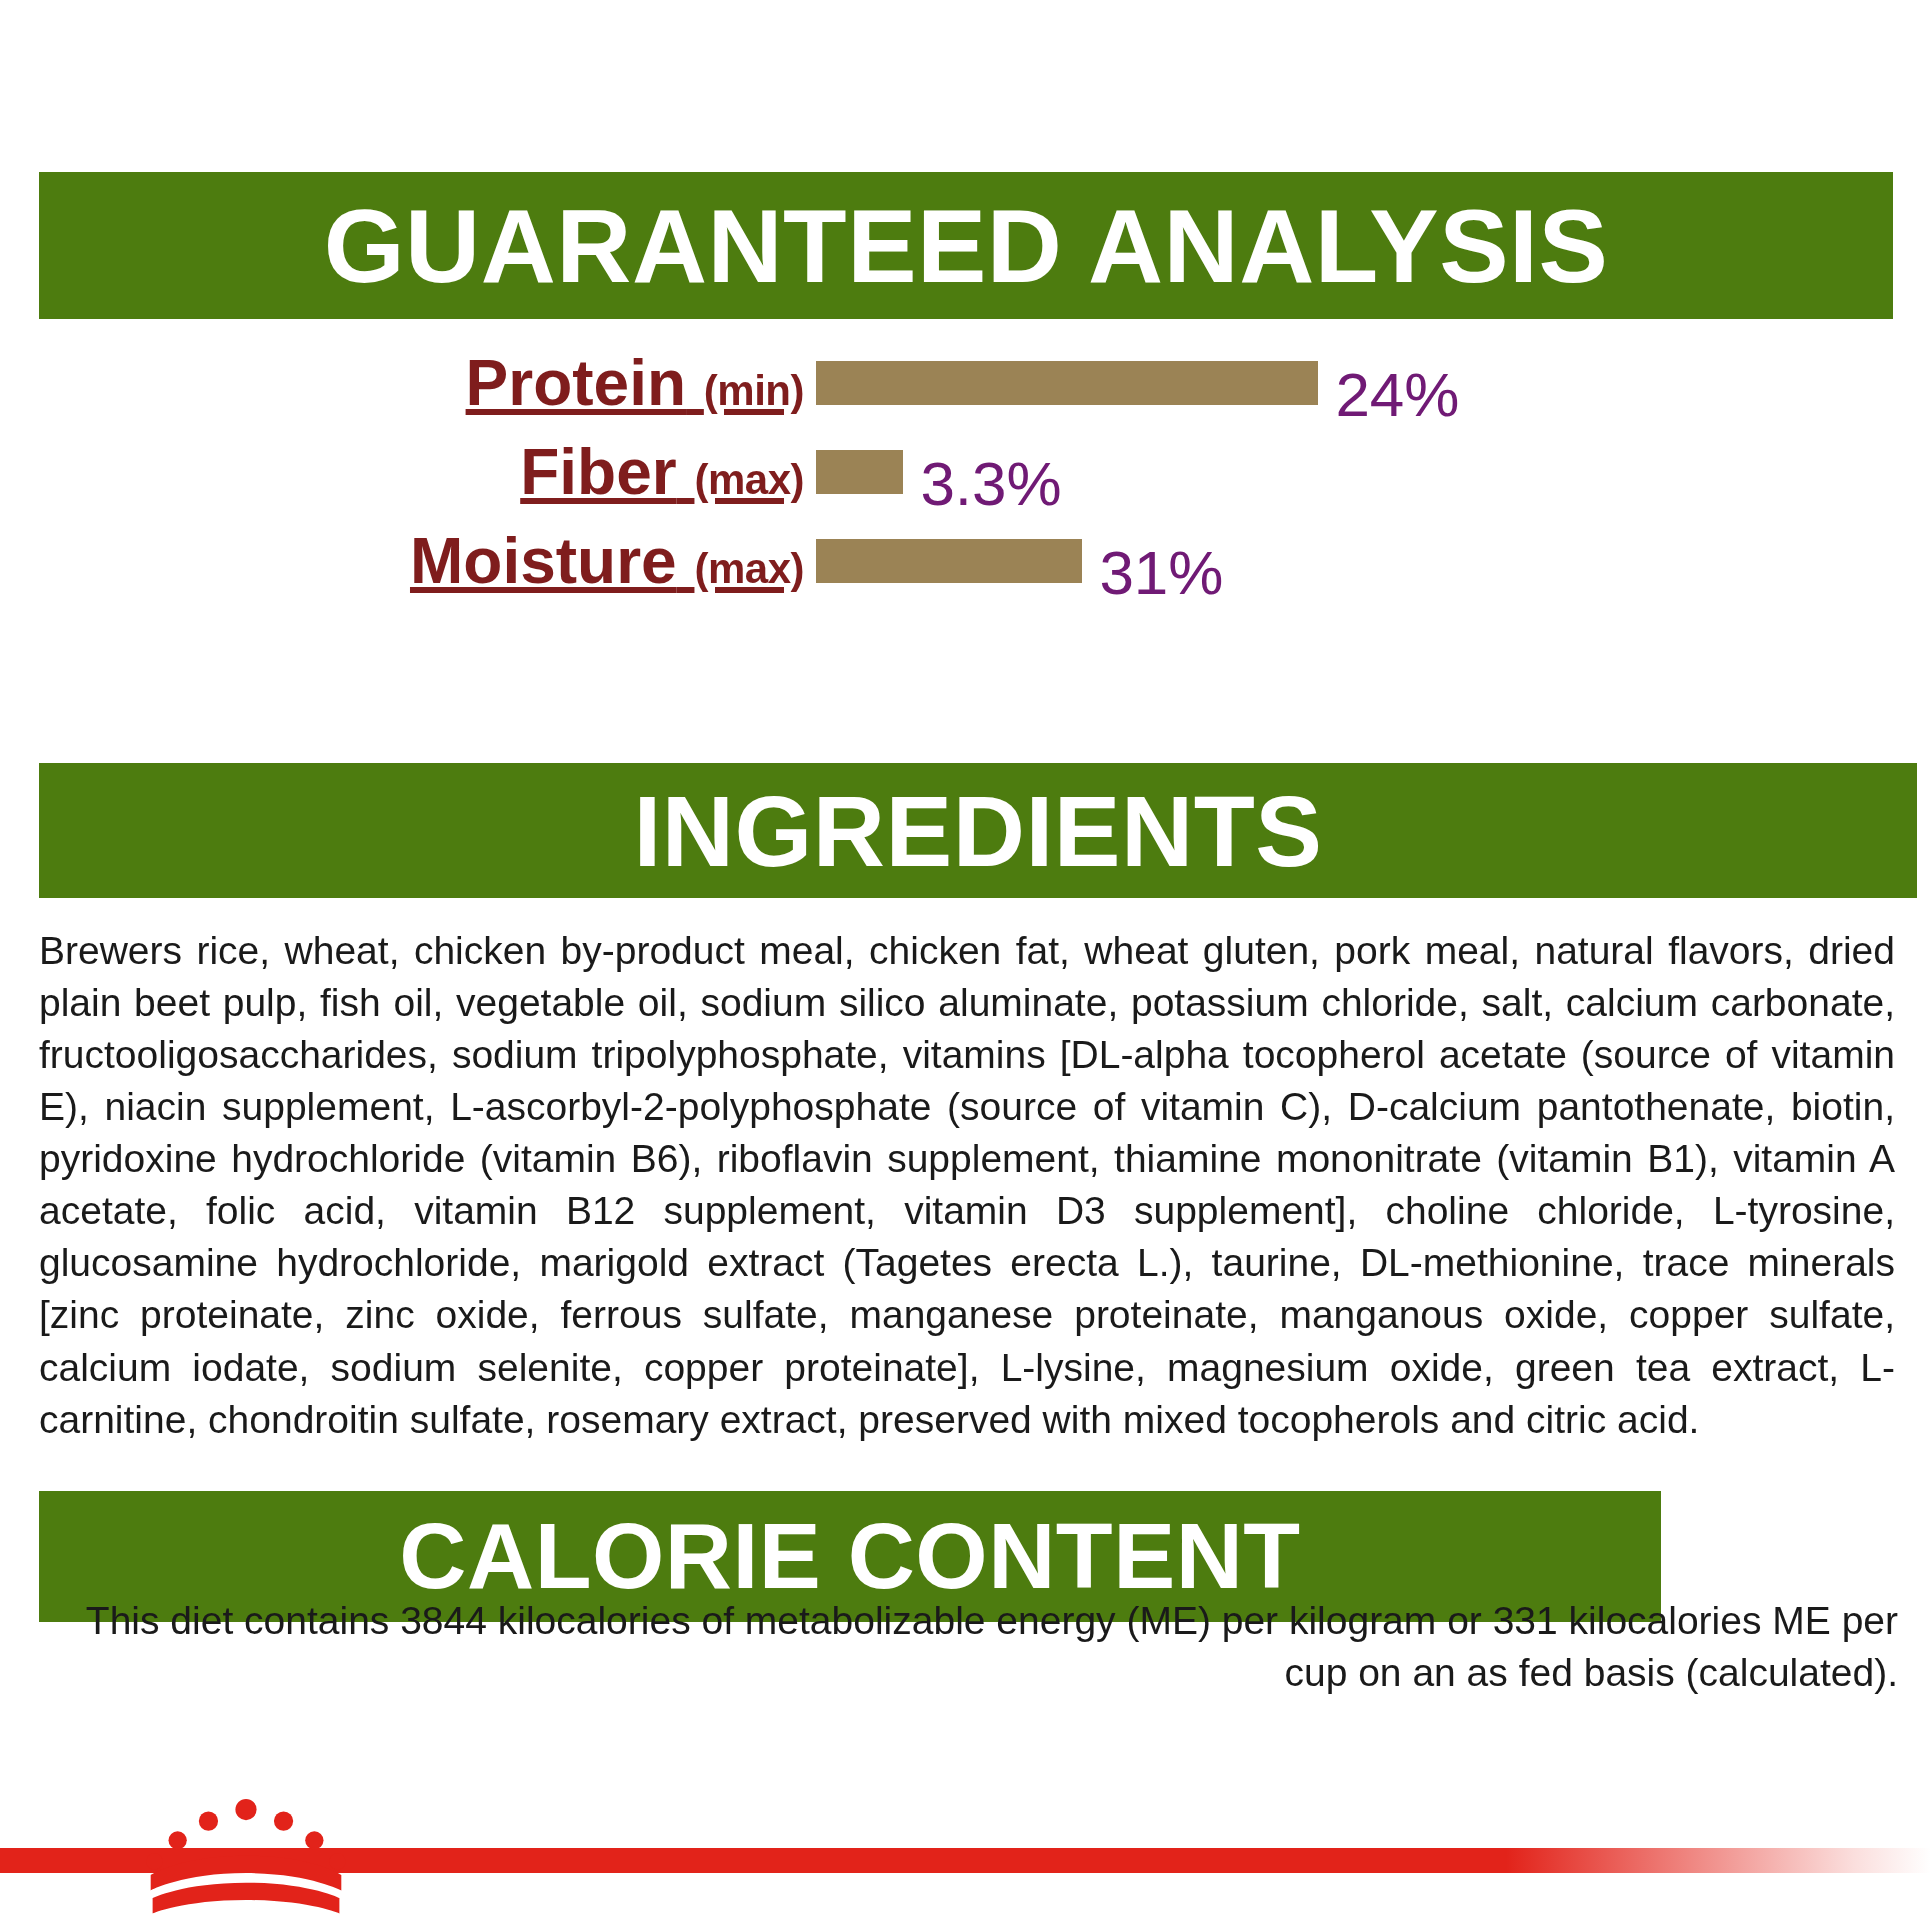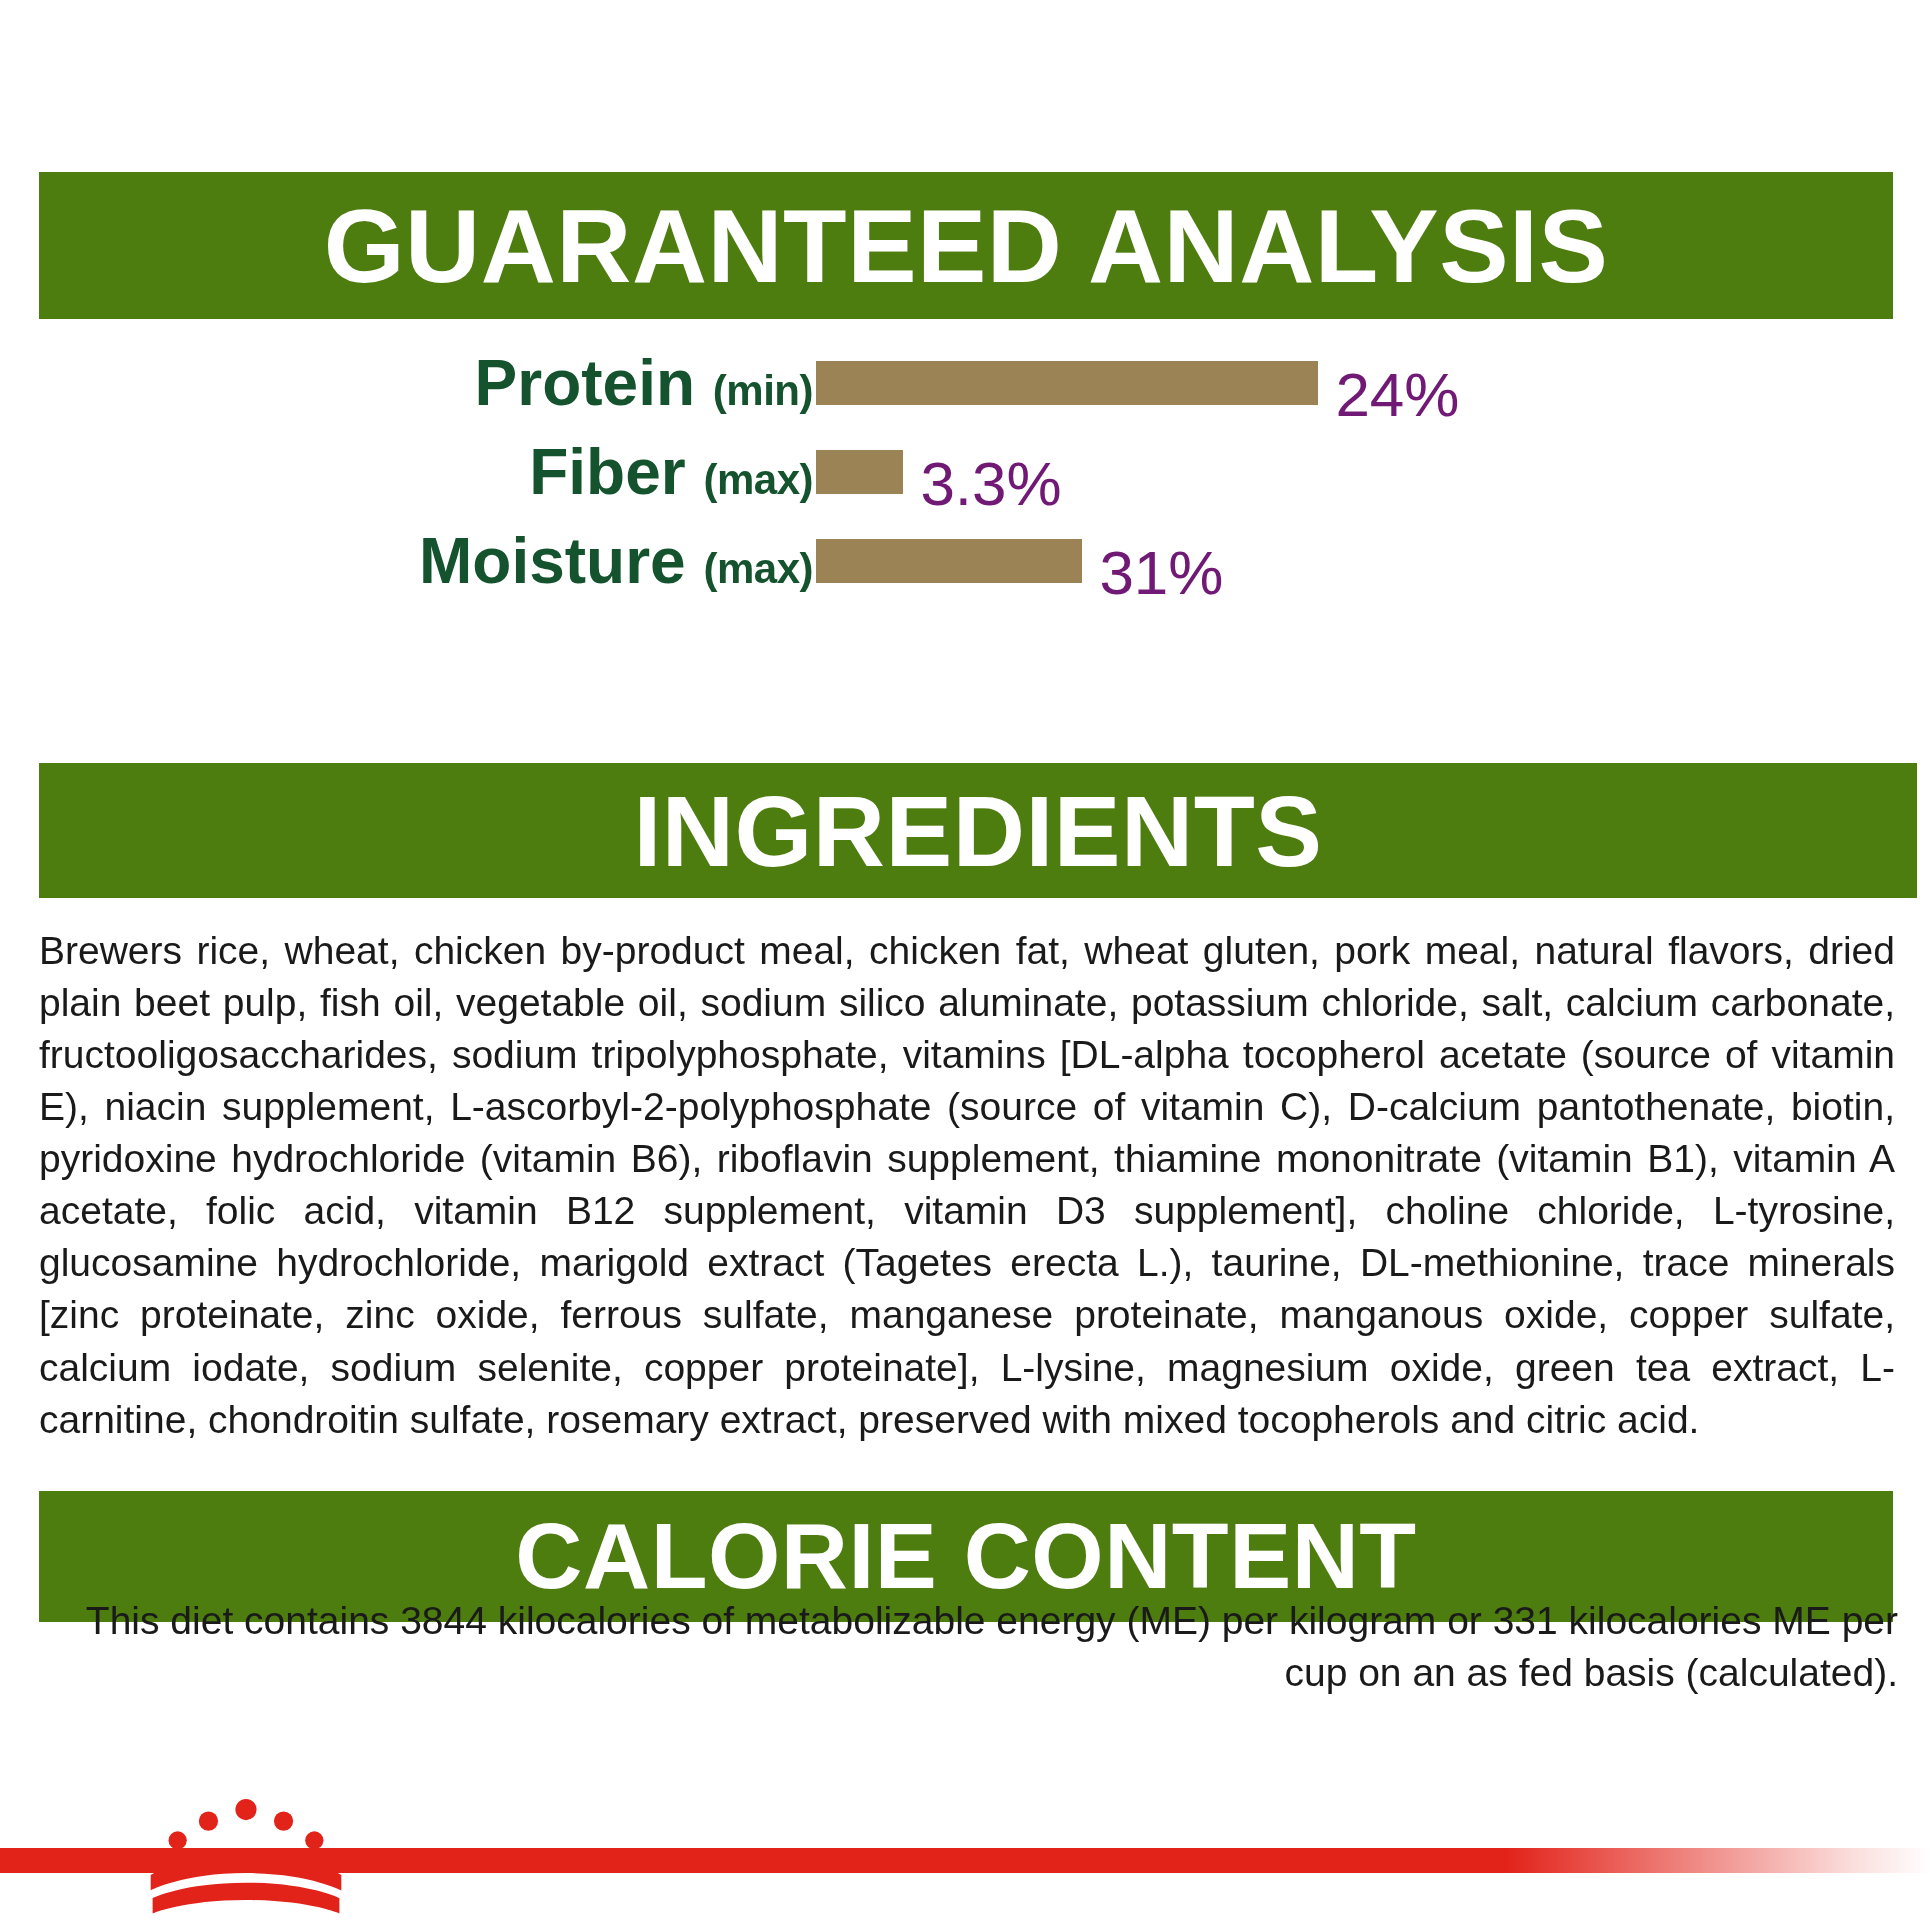--- a/index.html
+++ b/index.html
@@ -50,48 +50,49 @@
     top: 763px;
     width: 1878px;
     height: 135px;
     font-size: 100px;
     line-height: 1;
   }
   #banner-cal {
     position: absolute;
     left: 39px;
     top: 1491px;
-    width: 1854px;
+    width: 1622px;
     height: 131px;
     font-size: 93px;
     line-height: 1;
   }
 
   
   .ga-table {
     position: absolute;
     left: 39px;
     top: 338px;
     width: 1854px;
   }
   .ga-row {
     display: flex;
     align-items: center;
     height: 89px;
   }
   .ga-label {
     width: 777px;
     text-align: right;
-    padding-right: 3px;
+    padding-right: 12px;
     box-sizing: border-box;
     white-space: nowrap;
     font-weight: bold;
     font-size: 64px;
-    color: #14532d;
-    line-height: 1;
+    color: #7f1d1d;
+    line-height: 1;
+    text-decoration: underline;
   }
   .ga-label .qual {
     font-size: 42px;
     font-weight: bold;
     letter-spacing: -0.5px;
   }
   .ga-bar-wrap {
     position: relative;
     flex: 1;
     height: 89px;

